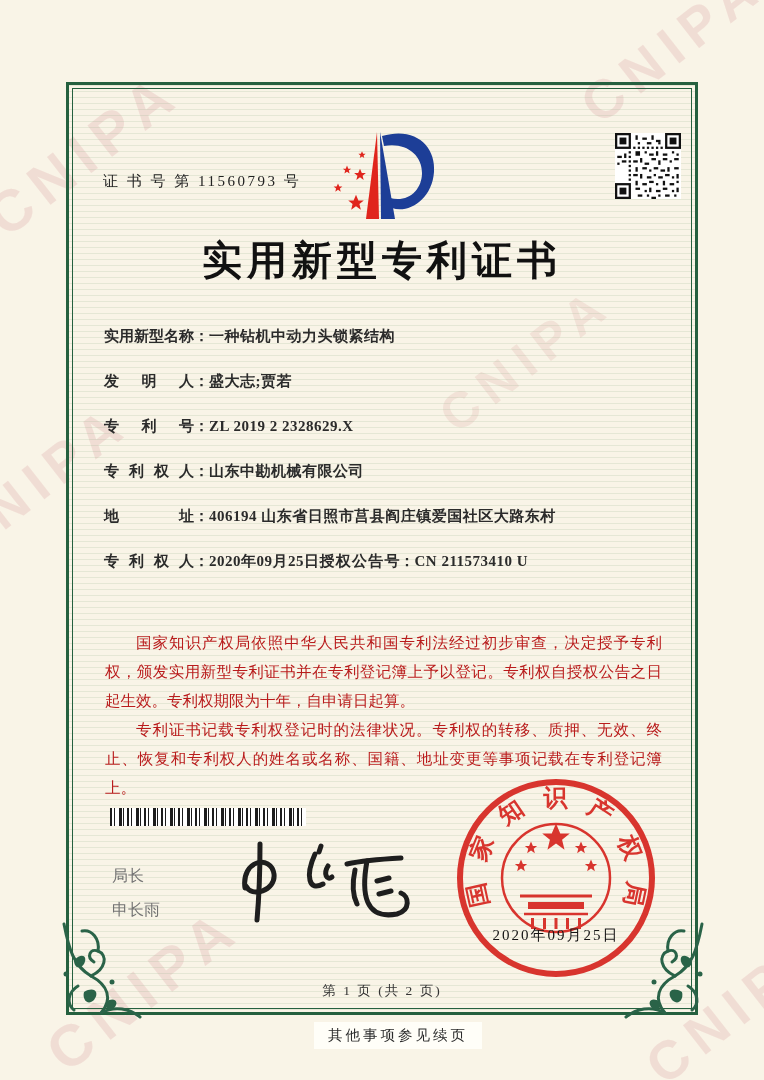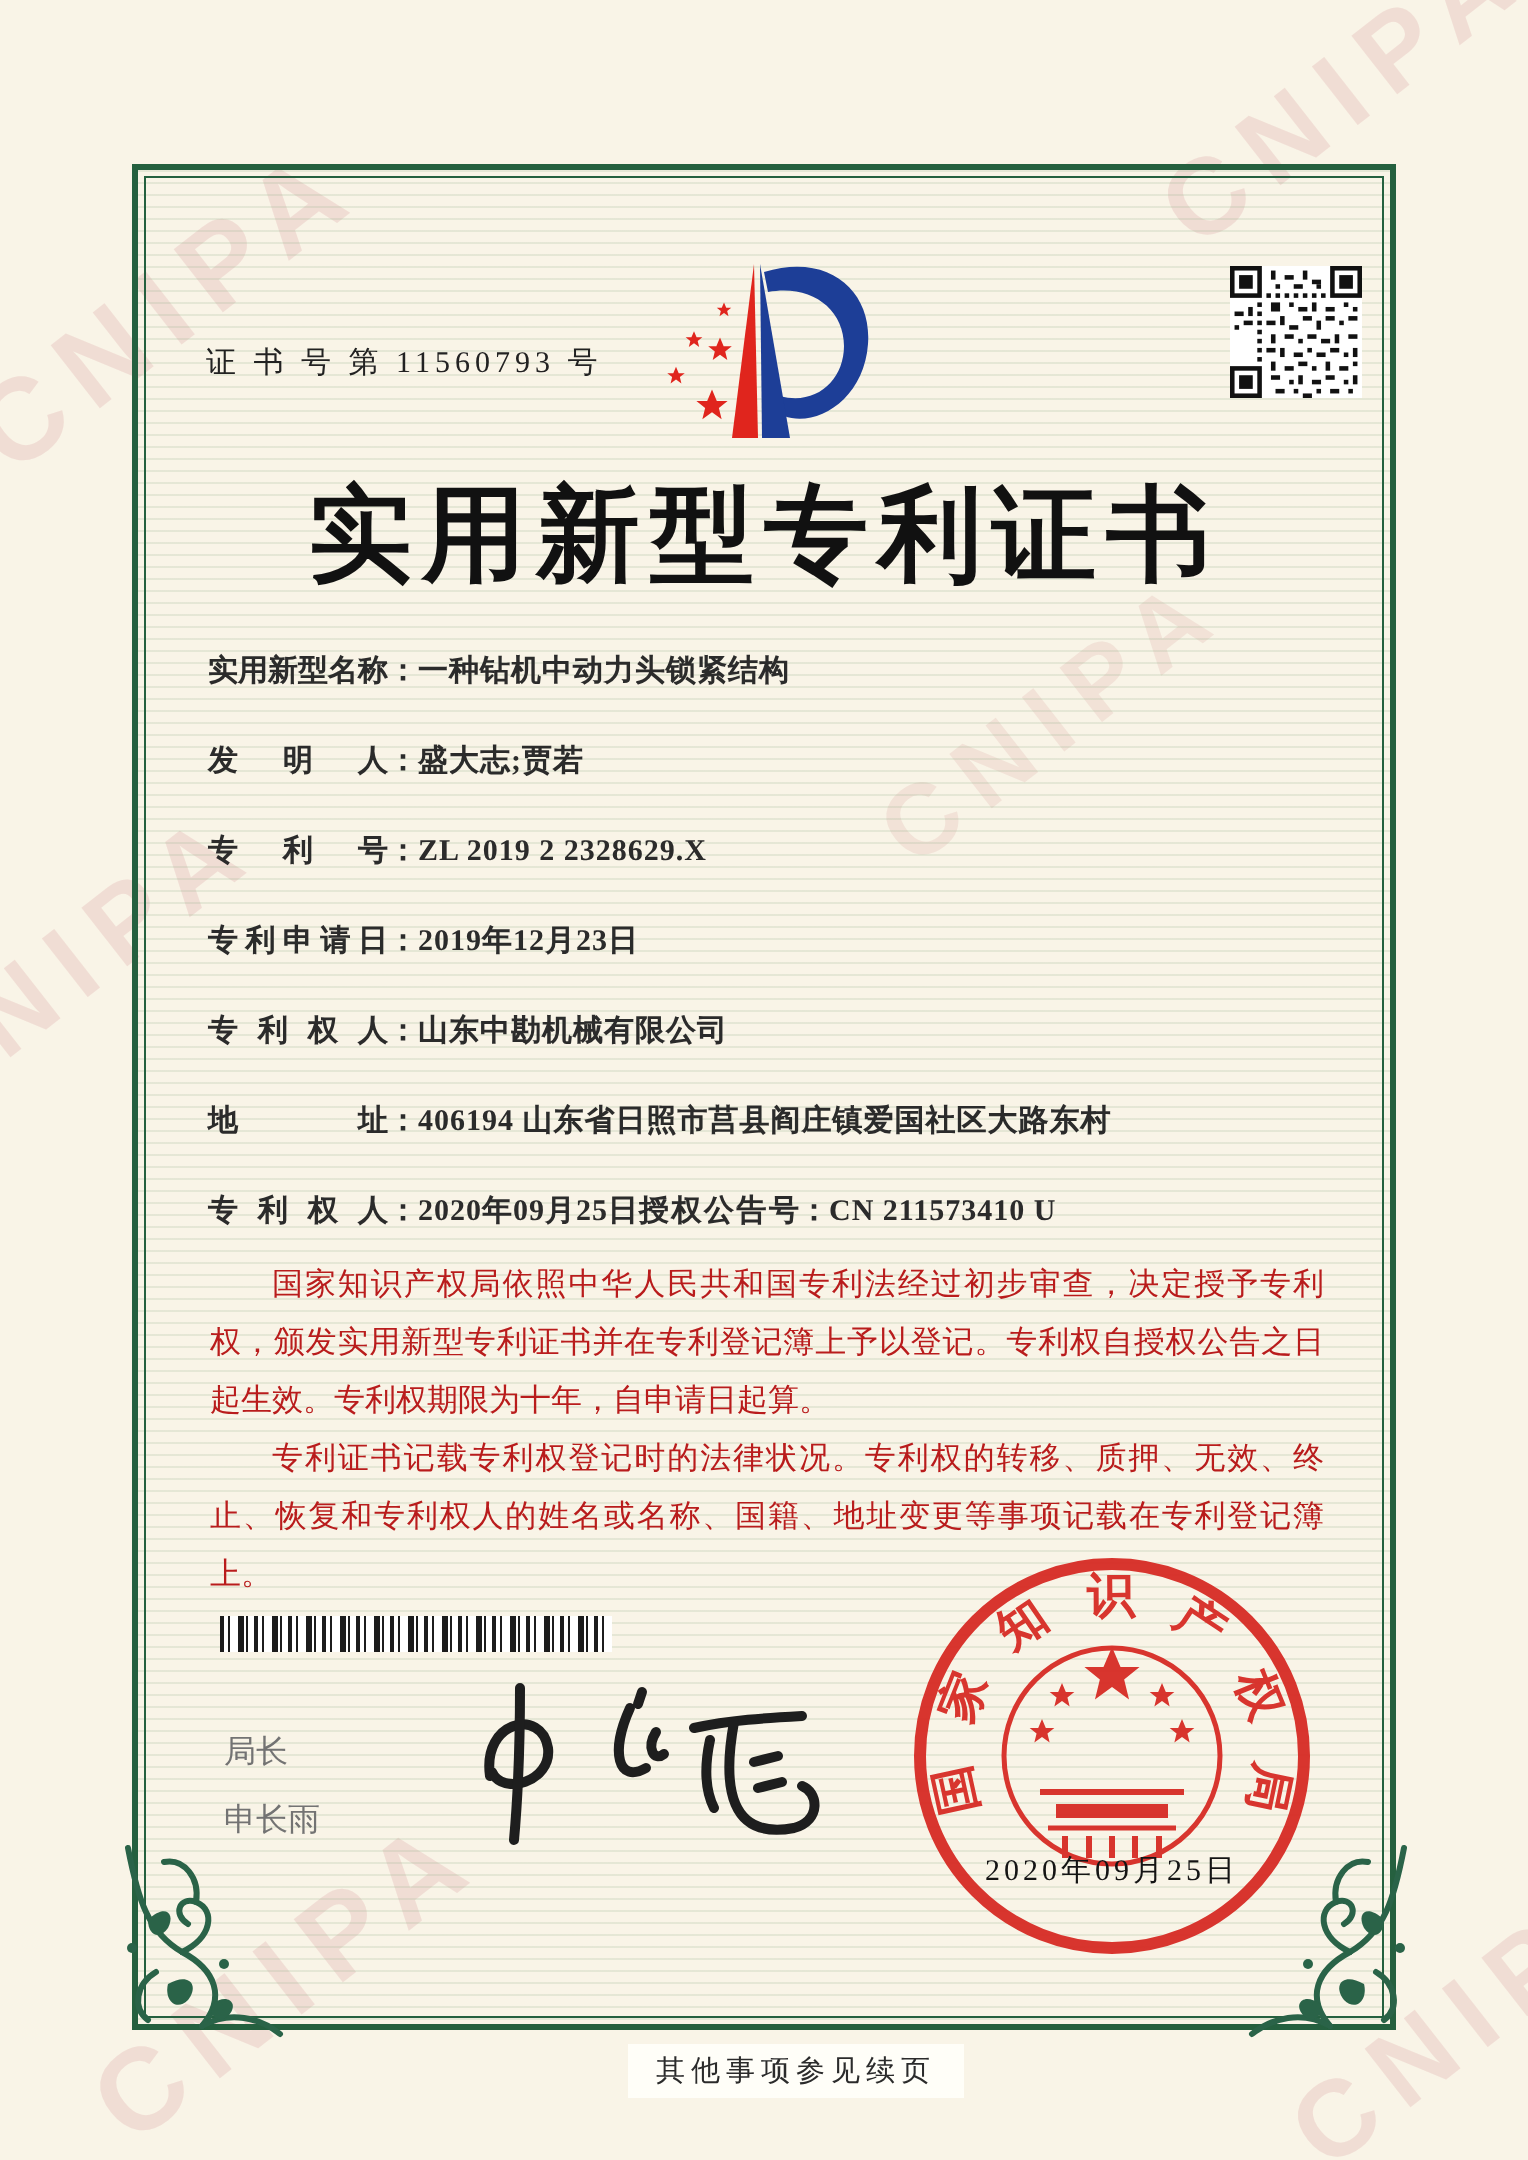--- a/index.html
+++ b/index.html
@@ -18,21 +18,21 @@
   
   .frame{position:absolute;left:66px;top:82px;width:626px;height:927px;z-index:1;
          border:3px solid #25603f;
          background:repeating-linear-gradient(to bottom,rgba(150,178,142,0.20) 0 1px,rgba(0,0,0,0) 1px 6px);}
   .frame::after{content:"";position:absolute;inset:3px;border:1px solid #25603f;}
   .layer{position:absolute;inset:0;z-index:2;}
   
   .cert-no{position:absolute;left:103px;top:127px;font-size:15px;letter-spacing:2.5px;color:#222;margin-top:45px;}
   .logo{position:absolute;left:310px;top:126px;width:140px;height:100px;}
   .qr{position:absolute;left:615px;top:133px;width:66px;height:66px;background:#fff;}
-  .title{position:absolute;left:0;top:233px;width:100%;text-align:center;font-size:52px;
+  .title{position:absolute;left:0;top:233px;width:100%;text-align:center;font-size:40px;
          font-weight:600;letter-spacing:5px;color:#111;}
   
   .fields{position:absolute;left:104px;top:328px;width:565px;font-size:15px;color:#2b2b2b;font-weight:bold;}
   .frow{height:16px;line-height:16px;margin-bottom:29px;white-space:nowrap;}
   .f-label{display:inline-block;width:90px;text-align:justify;text-align-last:justify;vertical-align:top;}
   .f-label-sm{display:inline-block;width:80px;text-align:justify;text-align-last:justify;vertical-align:top;}
   .f-value{letter-spacing:0.5px;}
   .f-group2{display:inline-block;}
   
   .paras{position:absolute;left:105px;top:628px;width:557px;font-size:15.5px;line-height:29px;
@@ -223,23 +223,20 @@
       <div class="frow">
         <span class="f-label">实用新型名称</span><span>：</span><span class="f-value">一种钻机中动力头锁紧结构</span>
       </div>
       <div class="frow">
         <span class="f-label">发明人</span><span>：</span><span class="f-value">盛大志;贾若</span>
       </div>
       <div class="frow">
         <span class="f-label">专利号</span><span>：</span><span class="f-value">ZL 2019 2 2328629.X</span>
       </div>
       <div class="frow">
-        <span class="f-label">专利申请日</span><span>：</span><span class="f-value">2019年12月23日</span>
-      </div>
-      <div class="frow">
         <span class="f-label">专利权人</span><span>：</span><span class="f-value">山东中勘机械有限公司</span>
       </div>
       <div class="frow">
         <span class="f-label">地址</span><span>：</span><span class="f-value">406194 山东省日照市莒县阎庄镇爱国社区大路东村</span>
       </div>
       <div class="frow">
         <span class="f-label">专利权人</span><span>：</span><span class="f-value">2020年09月25日</span><span class="f-group2"><span class="f-label-sm">授权公告号</span><span>：</span><span class="f-value">CN 211573410 U</span></span>
       </div>
     </div>
 
@@ -293,18 +290,19 @@
           <rect x="77" y="142" width="3" height="11" stroke="none"></rect>
           <rect x="89" y="142" width="3" height="11" stroke="none"></rect>
           <rect x="100.5" y="142" width="3" height="11" stroke="none"></rect>
           <rect x="112" y="142" width="3" height="11" stroke="none"></rect>
           <rect x="124" y="142" width="3" height="11" stroke="none"></rect>
         </g>
       </g>
     </svg>
     <div class="seal-date">2020年09月25日</div>
 
+    <div class="page-info">第 1 页 (共 2 页)</div>
     <div class="cont-note">
       <span>其他事项参见续页</span>
     </div>
 
   </div>
 </div>
 
 </body></html>

